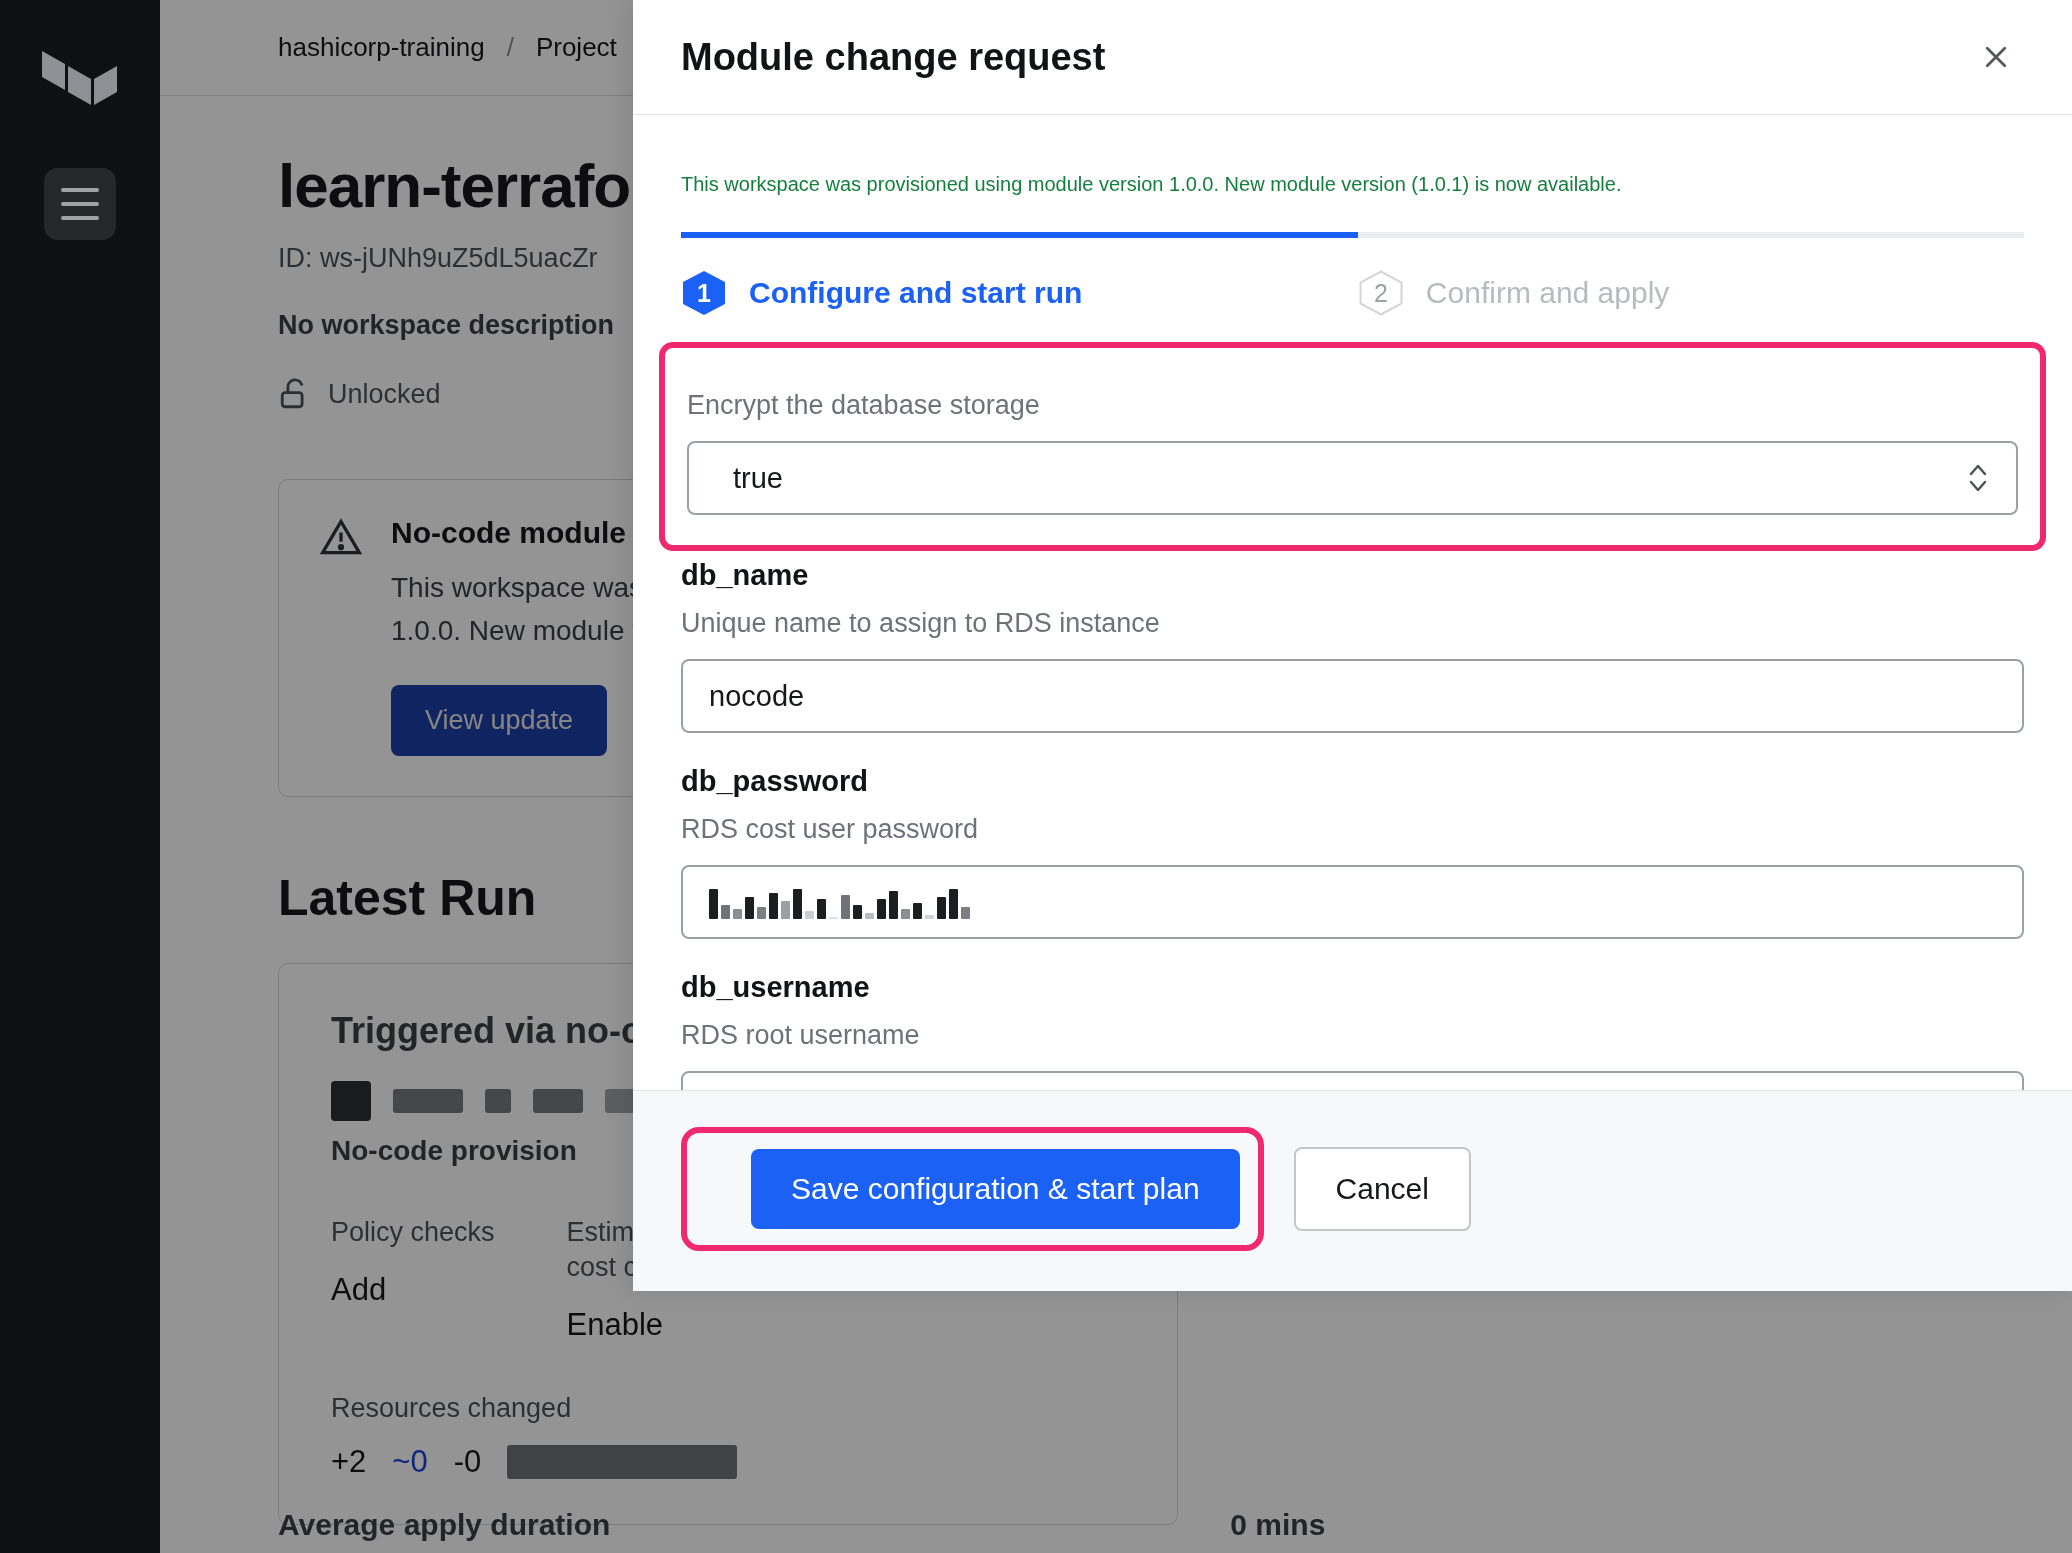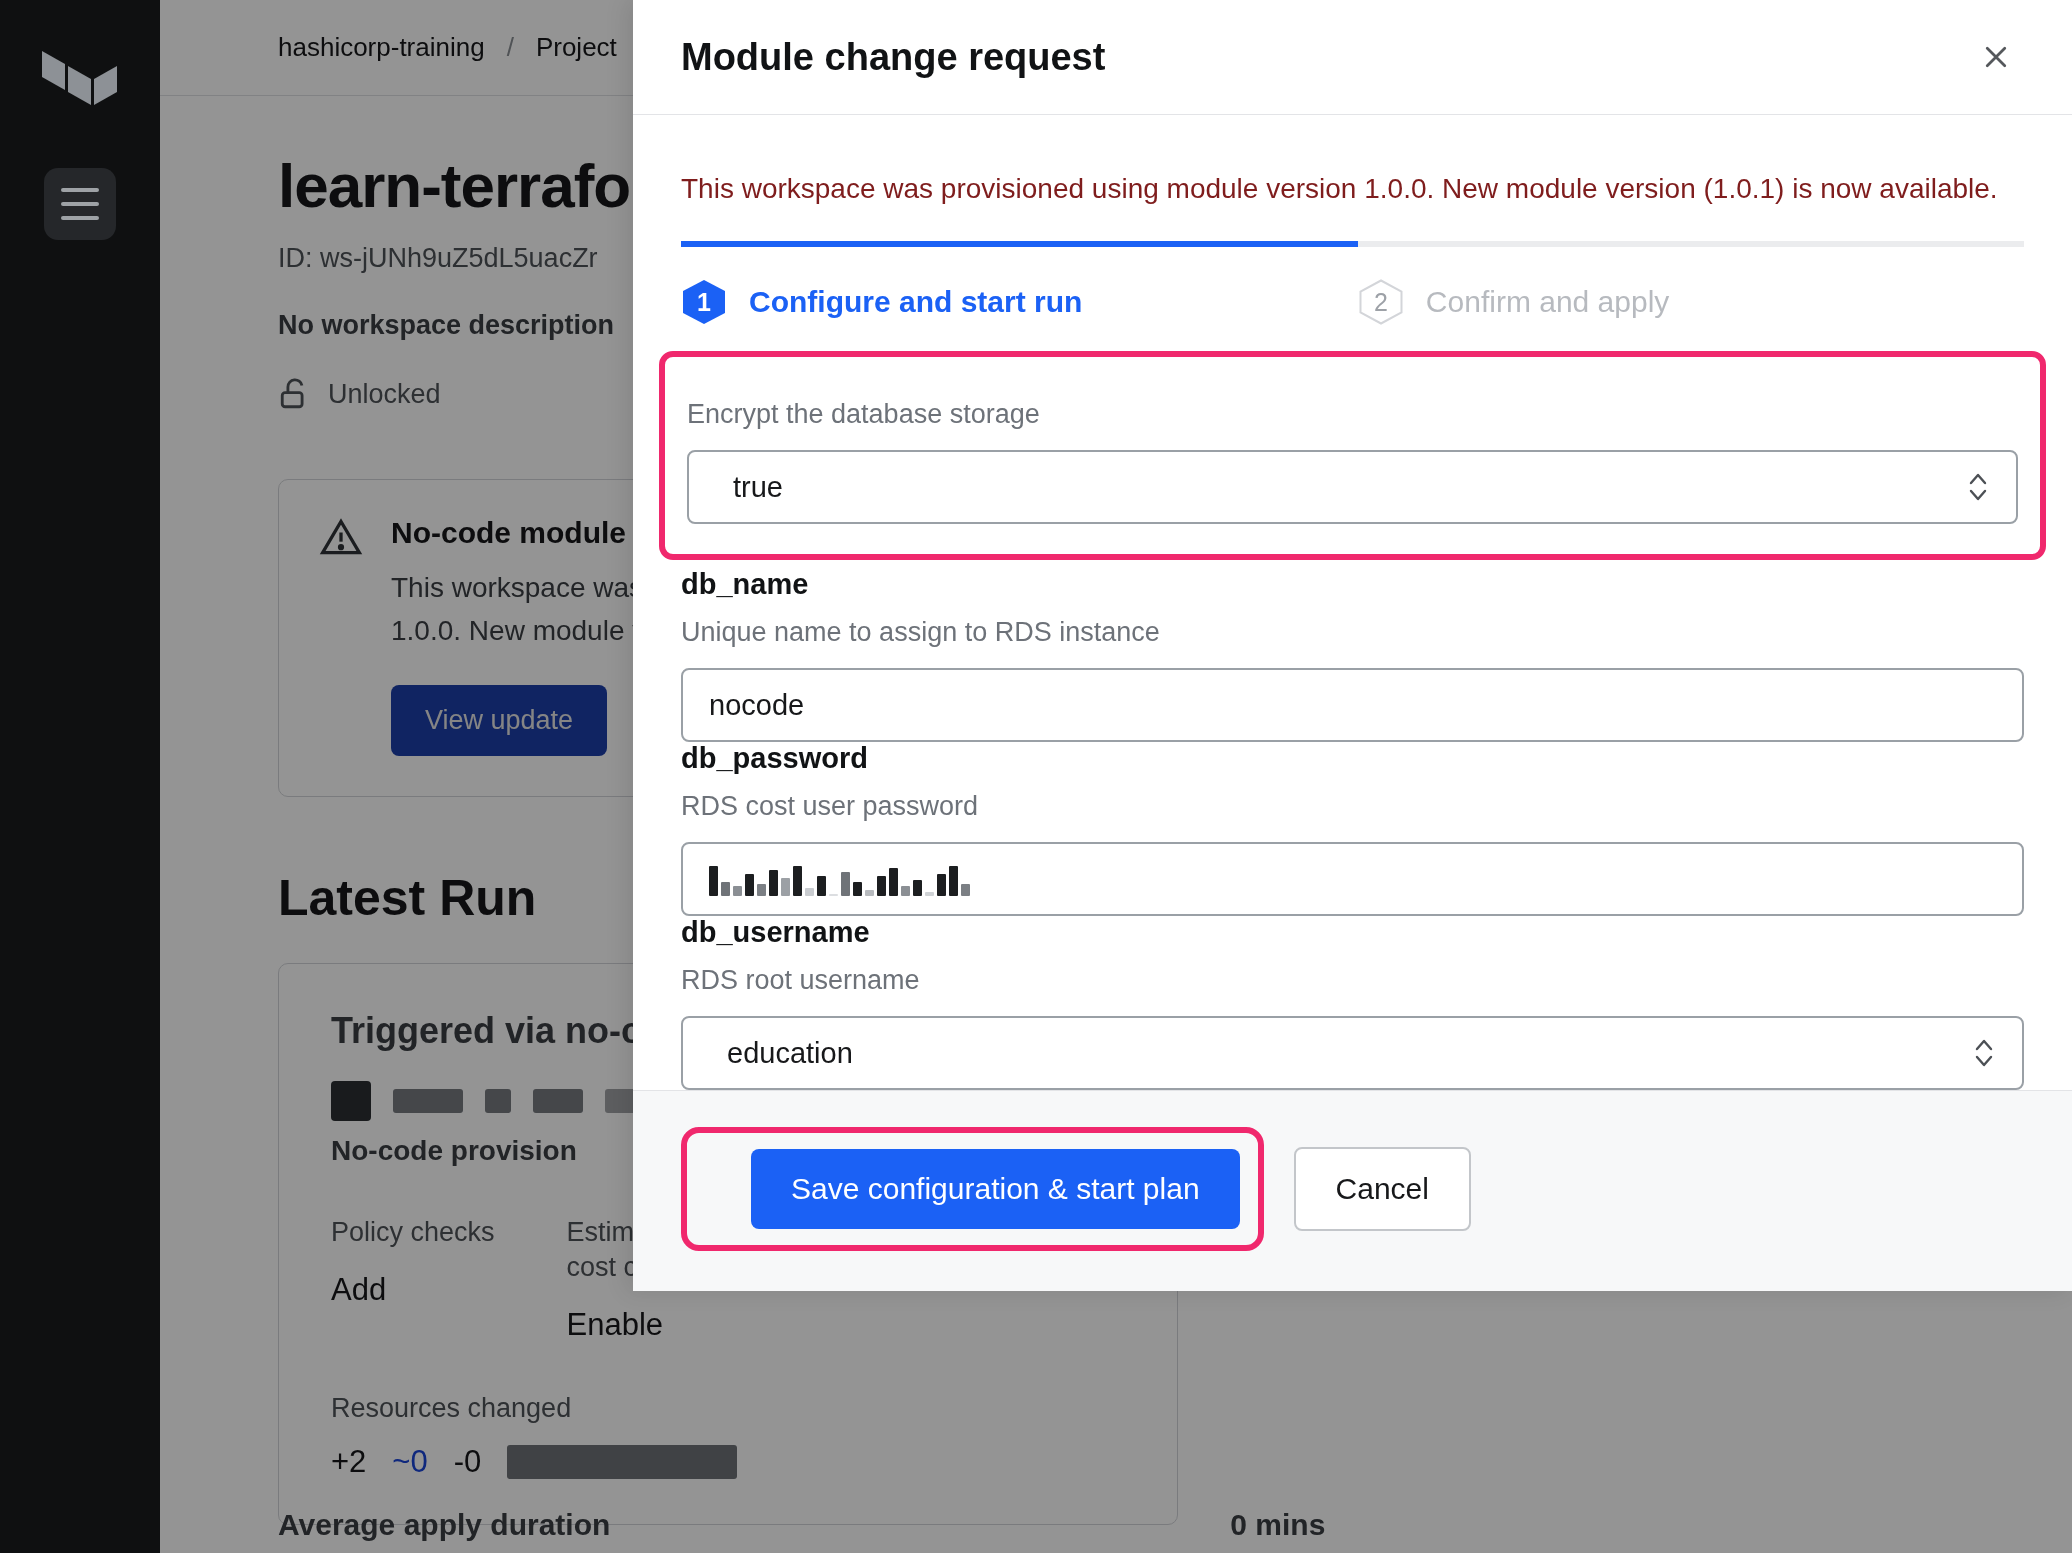--- a/index.html
+++ b/index.html
@@ -152,21 +152,21 @@
     width: 44px; height: 44px;
     display: flex; align-items: center; justify-content: center;
     cursor: pointer;
   }
 
   .modal-scroll {
     flex: 1 1 auto; overflow: hidden;
     padding: 0 48px;
   }
   .modal-desc {
-    font-size: 28px; color: #7f1d1d;
+    font-size: 20px; color: #15803d;
     padding: 58px 0 36px 0;
     white-space: nowrap;
   }
 
   
   .stepper { margin-bottom: 18px; }
   .stepper-track {
     display: flex; height: 6px; width: 100%;
   }
   .track-done { width: 50.4%; background: #1b61f5; }
@@ -181,21 +181,21 @@
     font-size: 25px; font-weight: bold;
   }
   .step-label { font-size: 30px; font-weight: bold; }
   .step-1 .step-label { color: #1b61f5; }
   .step-2 .step-label { color: #b7babf; font-weight: normal; }
   .step-1 .step-num { color: #ffffff; }
   .step-2 .step-num { color: #9da1a7; font-weight: normal; }
 
   
   .fields { margin-top: 52px; }
-  .field { position: relative; }
+  .field { margin-bottom: 32px; position: relative; }
   .field.highlighted {
     border: 6px solid #f0286d;
     border-radius: 14px;
     padding: 26px 22px 30px 22px;
     margin: -26px -22px 8px -22px;
   }
   .field-name { font-size: 29px; font-weight: bold; color: #111315; }
   .field-desc { font-size: 27px; color: #6d7279; margin-top: 16px; }
   .field-control {
     margin-top: 20px;

